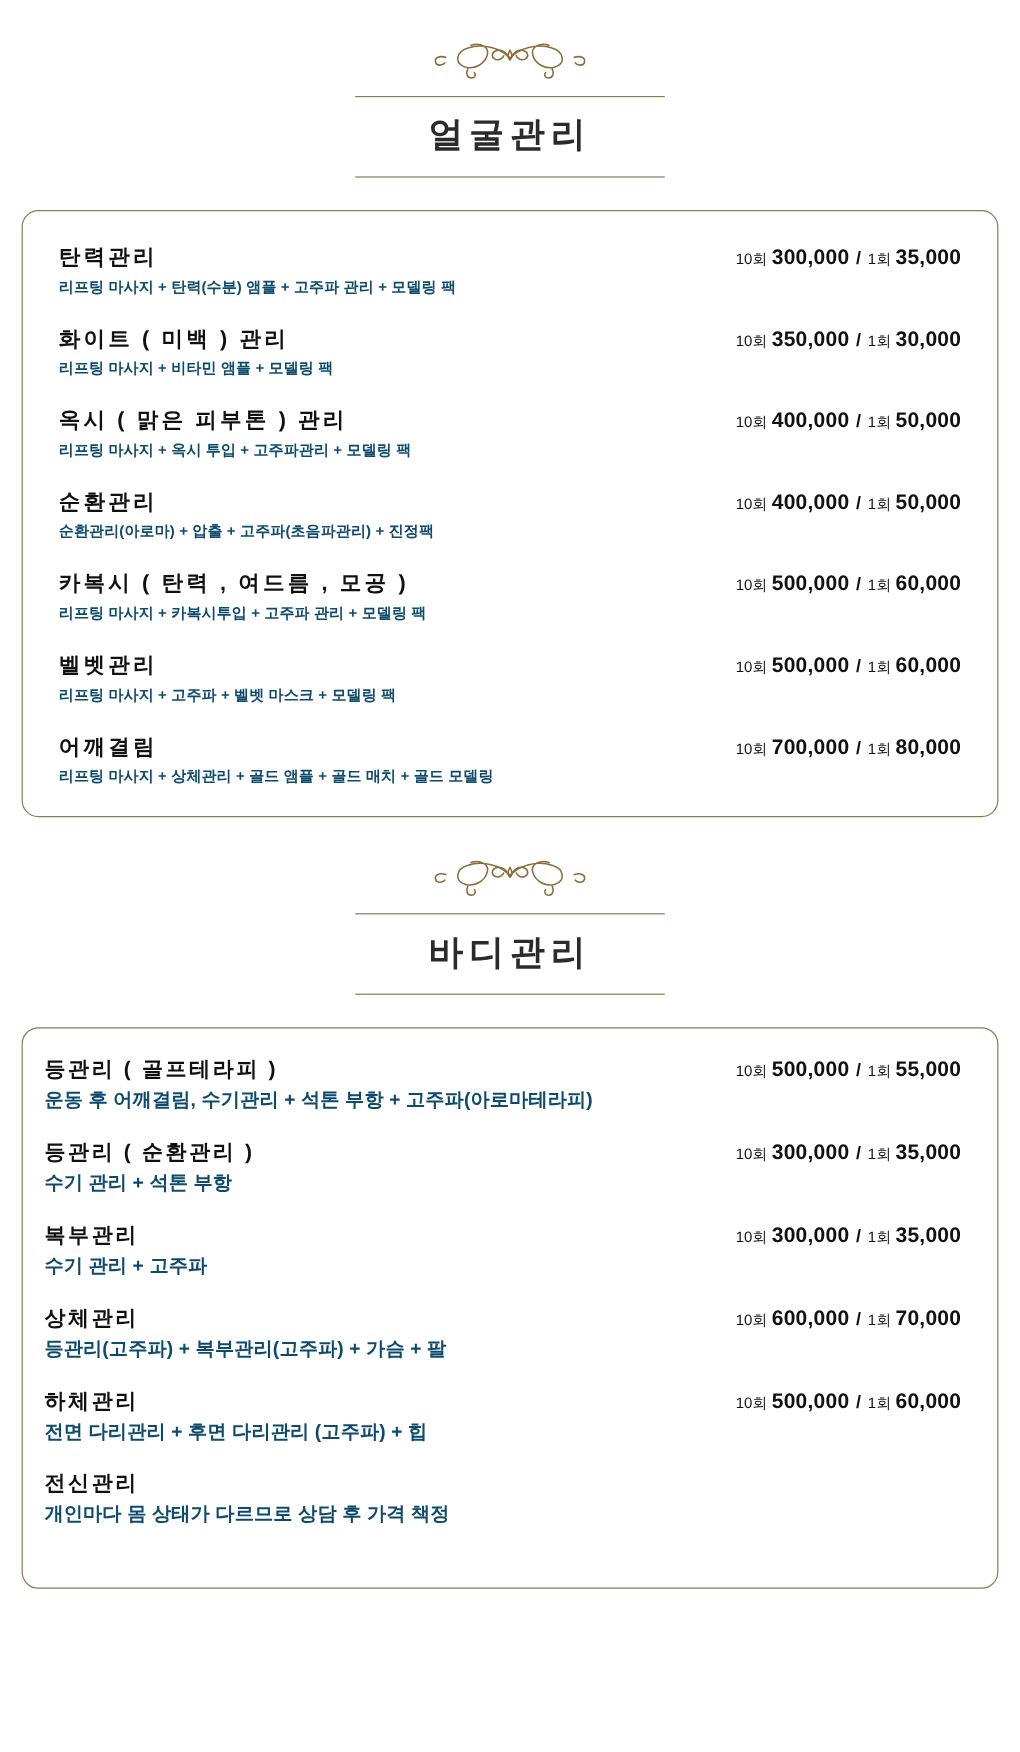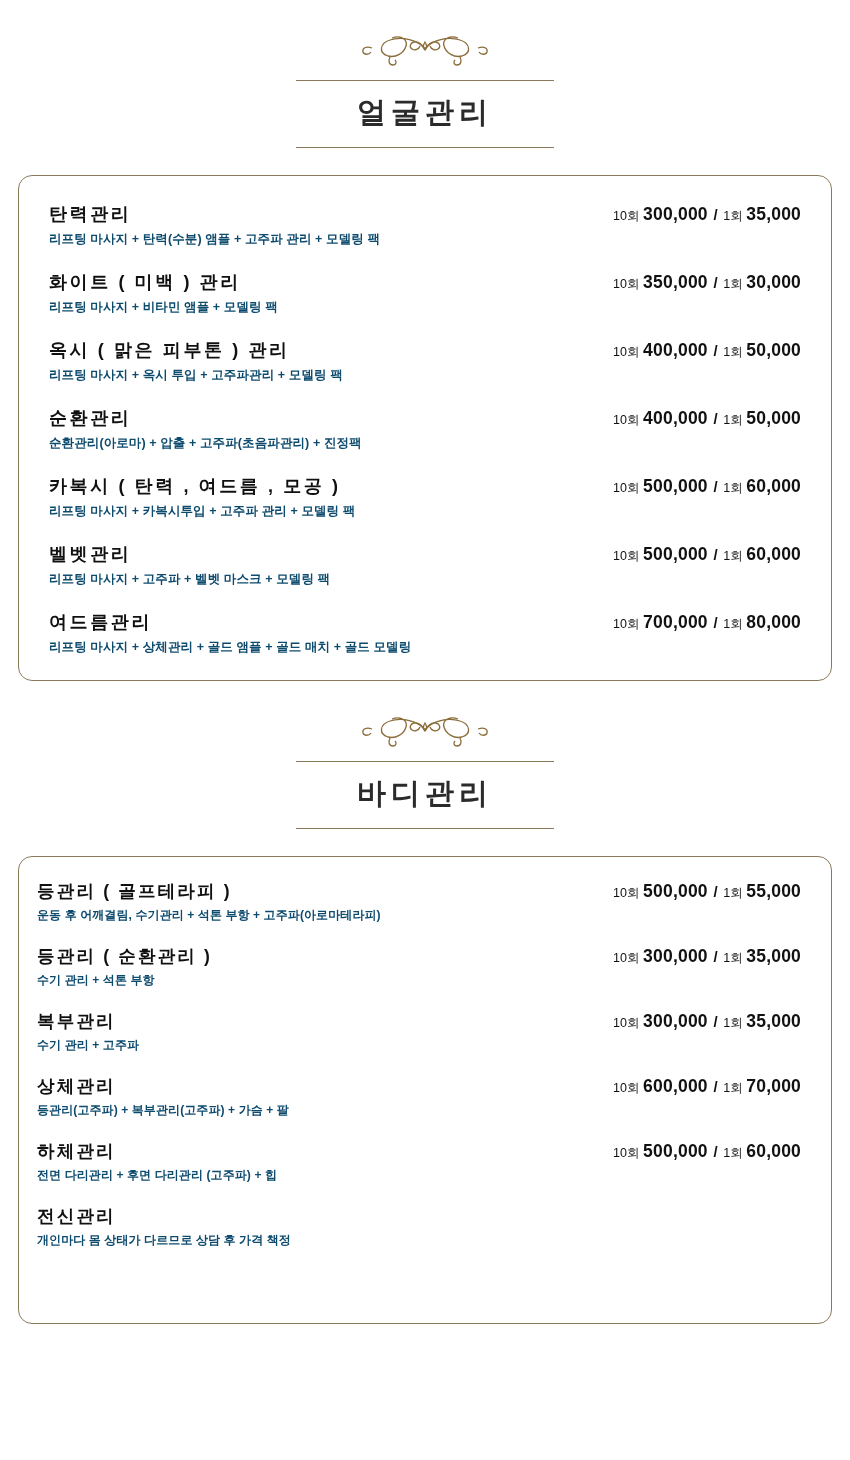--- a/index.html
+++ b/index.html
@@ -121,21 +121,21 @@
     margin-top: 5px;
     font-size: 12.5px;
     font-weight: 700;
     color: #0c4a6e;
     letter-spacing: 0.1px;
   }
 
   
   .body-card .item { margin-bottom: 20px; }
   .body-card .item-name { font-size: 17.5px; letter-spacing: 2.2px; }
-  .body-card .item-desc { margin-top: 4px; font-size: 12px; }
+  .body-card .item-desc { margin-top: 4px; font-size: 16px; }
 </style>
 </head>
 <body>
 
 <div class="page">
 
   <div class="section-head">
     <div class="ornament">
       <svg width="150" height="46" viewBox="0 0 150 46" fill="none" stroke="#8a6d3b" stroke-width="1.3">
         <path d="M75 23 C68 14, 52 10, 40 14 C30 17, 28 27, 38 30 C46 32, 54 27, 56 20 C58 13, 50 9, 42 12"></path>
@@ -241,21 +241,21 @@
           <span class="sep">/</span>
           <span class="cnt">1회</span>
           <span class="num">60,000</span>
         </span>
       </div>
       <div class="item-desc">리프팅 마사지 + 고주파 + 벨벳 마스크 + 모델링 팩</div>
     </div>
 
     <div class="item">
       <div class="item-line">
-        <span class="item-name">여드름관리</span>
+        <span class="item-name">어깨결림</span>
         <span class="dots"></span>
         <span class="price">
           <span class="cnt">10회</span>
           <span class="num">700,000</span>
           <span class="sep">/</span>
           <span class="cnt">1회</span>
           <span class="num">80,000</span>
         </span>
       </div>
       <div class="item-desc">리프팅 마사지 + 상체관리 + 골드 앰플 + 골드 매치 + 골드 모델링</div>

